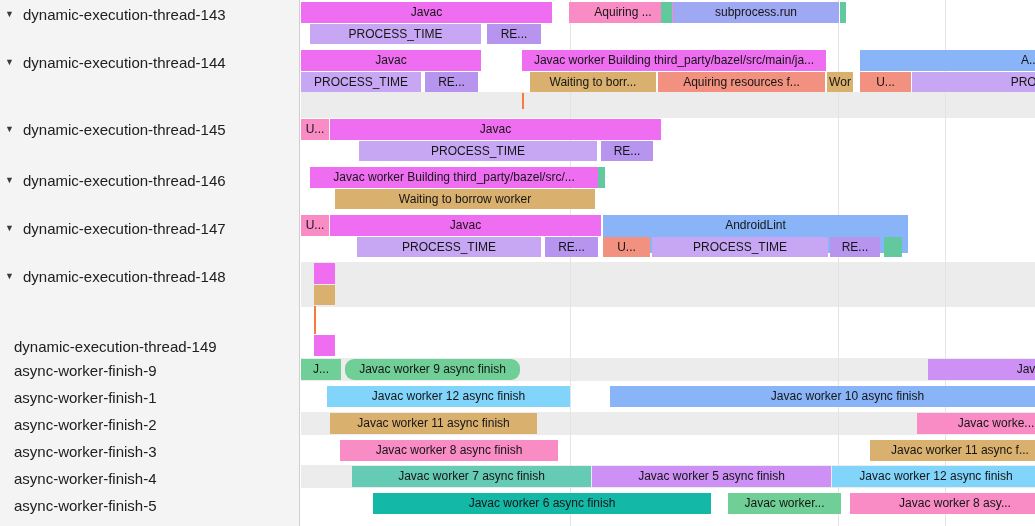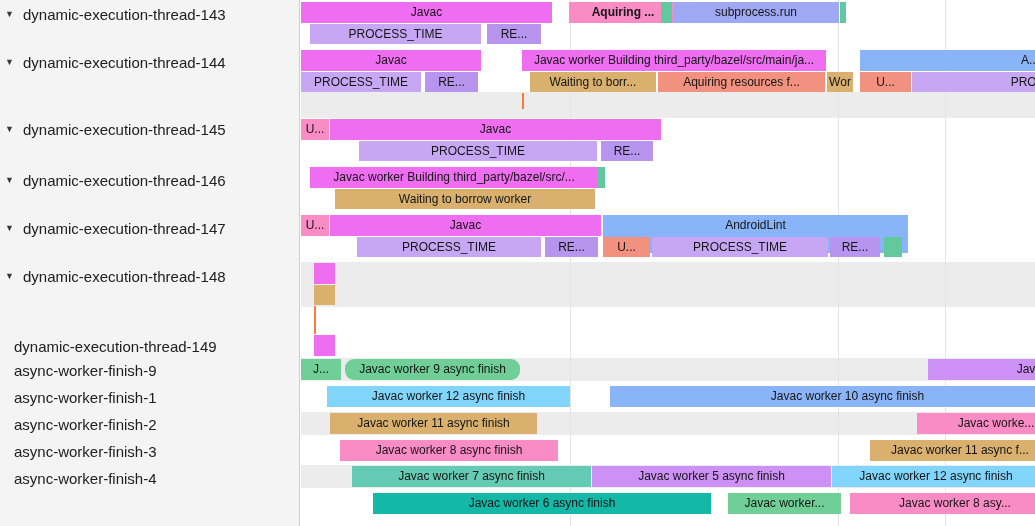--- a/index.html
+++ b/index.html
@@ -67,33 +67,36 @@
       </div>
     <div class="track-label flush" style="top:413px">
         <span>async-worker-finish-2</span>
       </div>
     <div class="track-label flush" style="top:440px">
         <span>async-worker-finish-3</span>
       </div>
     <div class="track-label flush" style="top:467px">
         <span>async-worker-finish-4</span>
       </div>
+    <div class="track-label flush" style="top:494px">
+        <span>async-worker-finish-5</span>
+      </div>
   </div>
 
   <div class="timeline" id="timeline">
       <div class="stripe" style="top: 92px; height: 26px; background: rgb(236, 236, 236);"></div>
       <div class="stripe" style="top: 262px; height: 45px; background: rgb(236, 236, 236);"></div>
       <div class="stripe" style="top: 358px; height: 23px; background: rgb(236, 236, 236);"></div>
       <div class="stripe" style="top: 412px; height: 23px; background: rgb(236, 236, 236);"></div>
       <div class="stripe" style="top: 465px; height: 23px; background: rgb(236, 236, 236);"></div>
       <div class="gridline" style="left: 269px; background: rgb(228, 228, 228);"></div>
       <div class="gridline" style="left: 537px; background: rgb(228, 228, 228);"></div>
       <div class="gridline" style="left: 644px; background: rgb(228, 228, 228);"></div>
       <div class="slice" title="Javac" style="left: 0px; top: 2px; width: 251px; height: 21px; line-height: 21px; background: rgb(239, 109, 241); color: rgb(21, 21, 21);">Javac</div>
-      <div class="slice" title="Aquiring ..." style="left: 268px; top: 2px; width: 108px; height: 21px; line-height: 21px; background: rgb(249, 139, 197); color: rgb(21, 21, 21); font-weight: bold;">Aquiring ...</div>
+      <div class="slice" title="Aquiring ..." style="left: 268px; top: 2px; width: 108px; height: 21px; line-height: 21px; background: rgb(249, 139, 197); color: rgb(21, 21, 21);">Aquiring ...</div>
       <div class="slice" style="left: 360px; top: 2px; width: 11px; height: 21px; line-height: 21px; background: rgb(98, 201, 158); color: rgb(21, 21, 21);"></div>
       <div class="slice" title="subprocess.run" style="left: 372px; top: 2px; width: 166px; height: 21px; line-height: 21px; background: rgb(159, 168, 242); color: rgb(21, 21, 21);">subprocess.run</div>
       <div class="slice" style="left: 539px; top: 2px; width: 6px; height: 21px; line-height: 21px; background: rgb(98, 201, 158); color: rgb(21, 21, 21);"></div>
       <div class="slice" title="PROCESS_TIME" style="left: 9px; top: 24px; width: 171px; height: 20px; line-height: 20px; background: rgb(199, 167, 243); color: rgb(21, 21, 21);">PROCESS_TIME</div>
       <div class="slice" title="RE..." style="left: 186px; top: 24px; width: 54px; height: 20px; line-height: 20px; background: rgb(183, 149, 239); color: rgb(21, 21, 21);">RE...</div>
       <div class="slice" title="Javac" style="left: 0px; top: 50px; width: 180px; height: 21px; line-height: 21px; background: rgb(239, 109, 241); color: rgb(21, 21, 21);">Javac</div>
       <div class="slice" title="Javac worker Building third_party/bazel/src/main/ja..." style="left: 221px; top: 50px; width: 304px; height: 21px; line-height: 21px; background: rgb(239, 109, 241); color: rgb(21, 21, 21);">Javac worker Building third_party/bazel/src/main/ja...</div>
       <div class="slice" title="A..." style="left: 559px; top: 50px; width: 340px; height: 21px; line-height: 21px; background: rgb(138, 180, 248); color: rgb(21, 21, 21);">A...</div>
       <div class="slice" title="PROCESS_TIME" style="left: 0px; top: 72px; width: 120px; height: 20px; line-height: 20px; background: rgb(199, 167, 243); color: rgb(21, 21, 21);">PROCESS_TIME</div>
       <div class="slice" title="RE..." style="left: 124px; top: 72px; width: 53px; height: 20px; line-height: 20px; background: rgb(183, 149, 239); color: rgb(21, 21, 21);">RE...</div>

